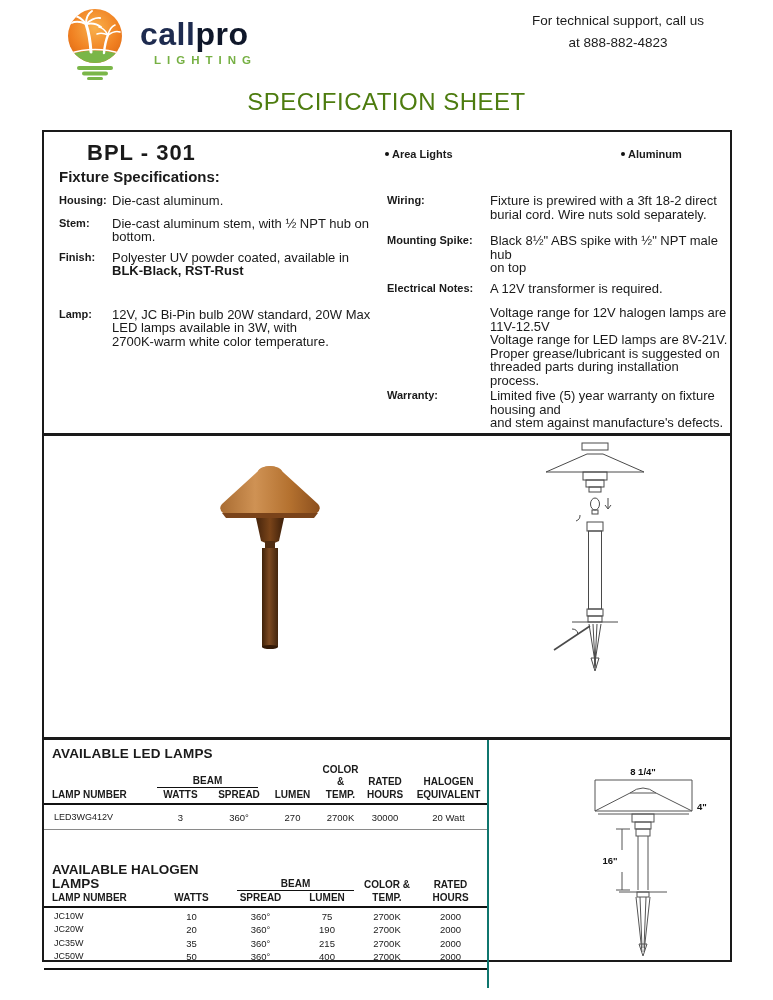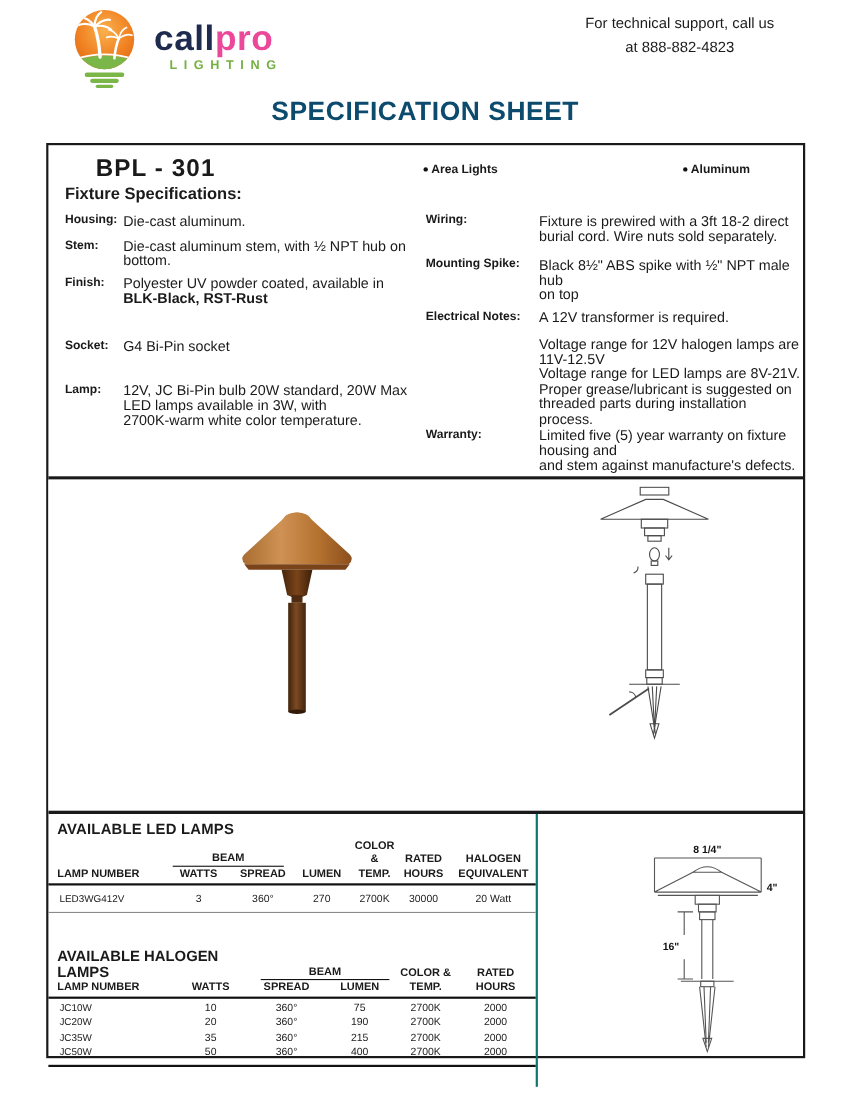--- a/index.html
+++ b/index.html
@@ -10,28 +10,28 @@
     -webkit-font-smoothing:antialiased;
   }
   .page { position:absolute; inset:0; overflow:hidden; }
 
   
   .logo { position:absolute; left:64px; top:8px; display:flex; align-items:flex-start; }
   .logo-mark { width:66px; height:72px; }
   .logo-words { margin-left:10px; margin-top:10px; }
   .logo-line1 { font-size:32px; font-weight:bold; letter-spacing:0.5px; line-height:32px; }
   .logo-best { color:#1e2b4f; }
-  .logo-pro { color:#ec4899;margin-top:24px; }
+  .logo-pro { color:#0f172a;margin-top:24px; }
   .logo-line2 { margin-top:4px; margin-left:14px; font-size:11.5px; color:#76b043; letter-spacing:6px; font-weight:bold; }
 
   .support { position:absolute; right:30px; top:10px; width:250px; text-align:center;
              font-size:13.5px; line-height:22px; color:#1c1c1c; }
 
   .sheet-title { position:absolute; left:0; right:0; top:88px; text-align:center;
-                 font-size:24px; font-weight:bold; letter-spacing:0.5px; color:#0c4a6e; }
+                 font-size:24px; font-weight:normal; letter-spacing:0.5px; color:#4d7c0f; }
 
   
   .main-box { position:absolute; left:42px; top:130px; width:690px; height:832px;
               border:2px solid #1a1a1a; }
   .spec-section { position:relative; height:304px; border-bottom:3px solid #1a1a1a; }
   .image-section { position:relative; height:304px; border-bottom:3px solid #1a1a1a; background:#fff; }
   .table-section { position:relative; height:248px; display:flex; }
 
   .model-title { position:absolute; left:43px; top:8px; font-size:22px; font-weight:bold; letter-spacing:1px; }
   .bullet { position:absolute; top:16px; display:flex; align-items:center; font-size:11px; font-weight:bold; }
@@ -159,24 +159,20 @@
           <div class="spec-text">Die-cast aluminum.</div>
         </div>
         <div class="spec-row r1">
           <div class="spec-label">Stem:</div>
           <div class="spec-text">Die-cast aluminum stem, with ½ NPT hub on
 bottom.</div>
         </div>
         <div class="spec-row r2">
           <div class="spec-label">Finish:</div>
           <div class="spec-text"><span>Polyester UV powder coated, available in</span><span class="bold-line">BLK-Black, RST-Rust</span></div>
-        </div>
-        <div class="spec-row r3">
-          <div class="spec-label">Socket:</div>
-          <div class="spec-text">G4 Bi-Pin socket</div>
         </div>
         <div class="spec-row r4">
           <div class="spec-label">Lamp:</div>
           <div class="spec-text">12V, JC Bi-Pin bulb 20W standard, 20W Max
 LED lamps available in 3W, with
 2700K-warm white color temperature.</div>
         </div>
       </div>
 
       <div class="spec-col spec-col-right">

